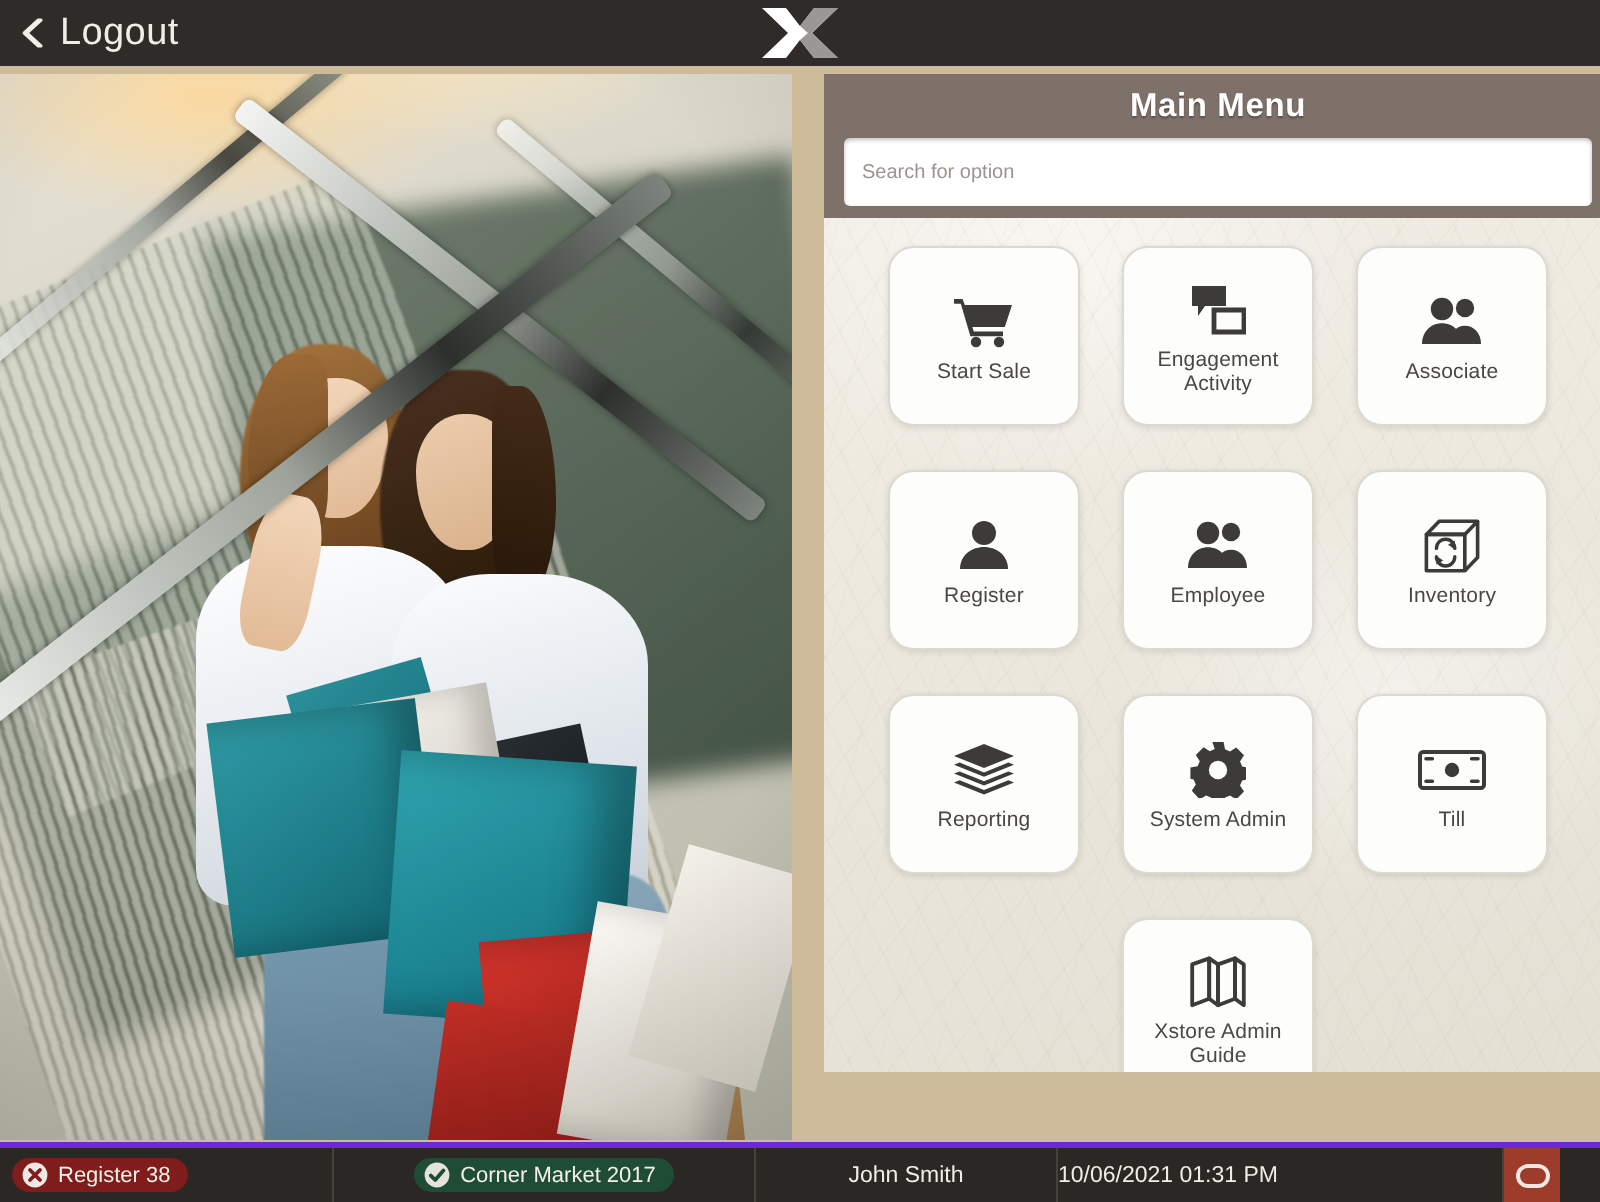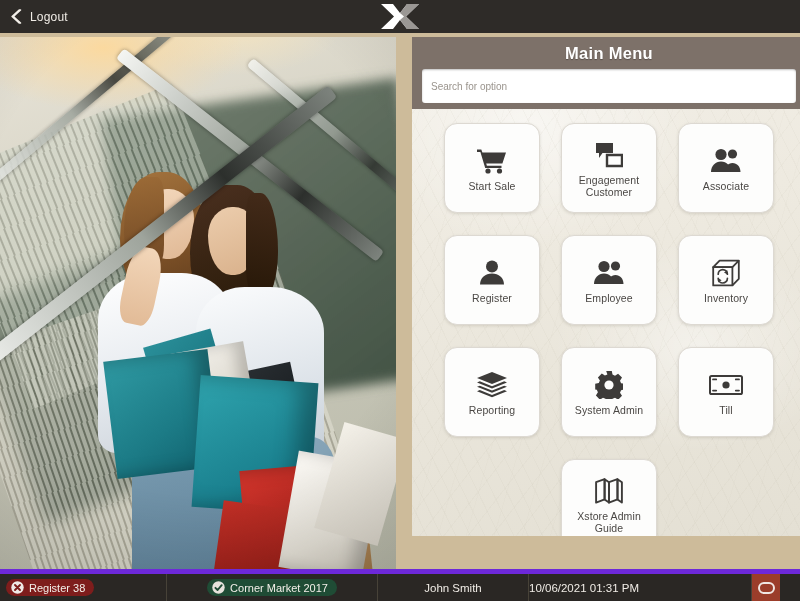--- a/index.html
+++ b/index.html
@@ -42,21 +42,21 @@
     cursor: pointer;
   }
   .chevron-left {
     width: 13px; height: 15px;
     position: relative;
     flex: none;
   }
   .chevron-left svg { display: block; }
   .logout-label {
     color: #f0ece6;
-    font-size: 12px;
+    font-size: 19px;
     letter-spacing: .2px;
   }
   .logo-x {
     position: absolute;
     left: 50%;
     top: 1px;
     transform: translateX(-50%);
     width: 44px;
     height: 31px;
   }
@@ -364,21 +364,21 @@
   }
   .tile-row-center { justify-content: center; width: 100%; display: flex; }
 
   
   .statusbar {
     position: absolute;
     left: 0; bottom: 0;
     width: 800px;
     height: 27px;
     background: #2a2724;
-    border-top: 5px solid #6d28d9;
+    border-top: 3px solid #6d28d9;
     display: flex;
     align-items: center;
     margin-top: 14px;
   }
   .status-cell {
     display: flex;
     align-items: center;
     height: 27px;
   }
   .badge {
@@ -499,21 +499,21 @@
           <div class="tile-label">Start Sale</div>
         </div>
 
         <div class="tile">
           <div class="tile-icon">
             <svg width="28" height="26" viewBox="0 0 28 26" aria-hidden="true">
               <path d="M1 1h17v10H7.5L4 16V11H1z"></path>
               <path d="M12 13h15v11H12z" fill="none" stroke="#3d3b39" stroke-width="2.4"></path>
             </svg>
           </div>
-          <div class="tile-label">Engagement Customer</div>
+          <div class="tile-label">Engagement Activity</div>
         </div>
 
         <div class="tile">
           <div class="tile-icon">
             <svg width="30" height="25" viewBox="0 0 30 25" aria-hidden="true">
               <circle cx="21.5" cy="6" r="4.6"></circle>
               <path d="M13.5 24c0-5.4 3.6-9.1 8-9.1s8 3.7 8 9.1z"></path>
               <circle cx="10" cy="6.5" r="5.6"></circle>
               <path d="M0 24c0-6.2 4.4-10.4 10-10.4S20 17.8 20 24z"></path>
             </svg>

